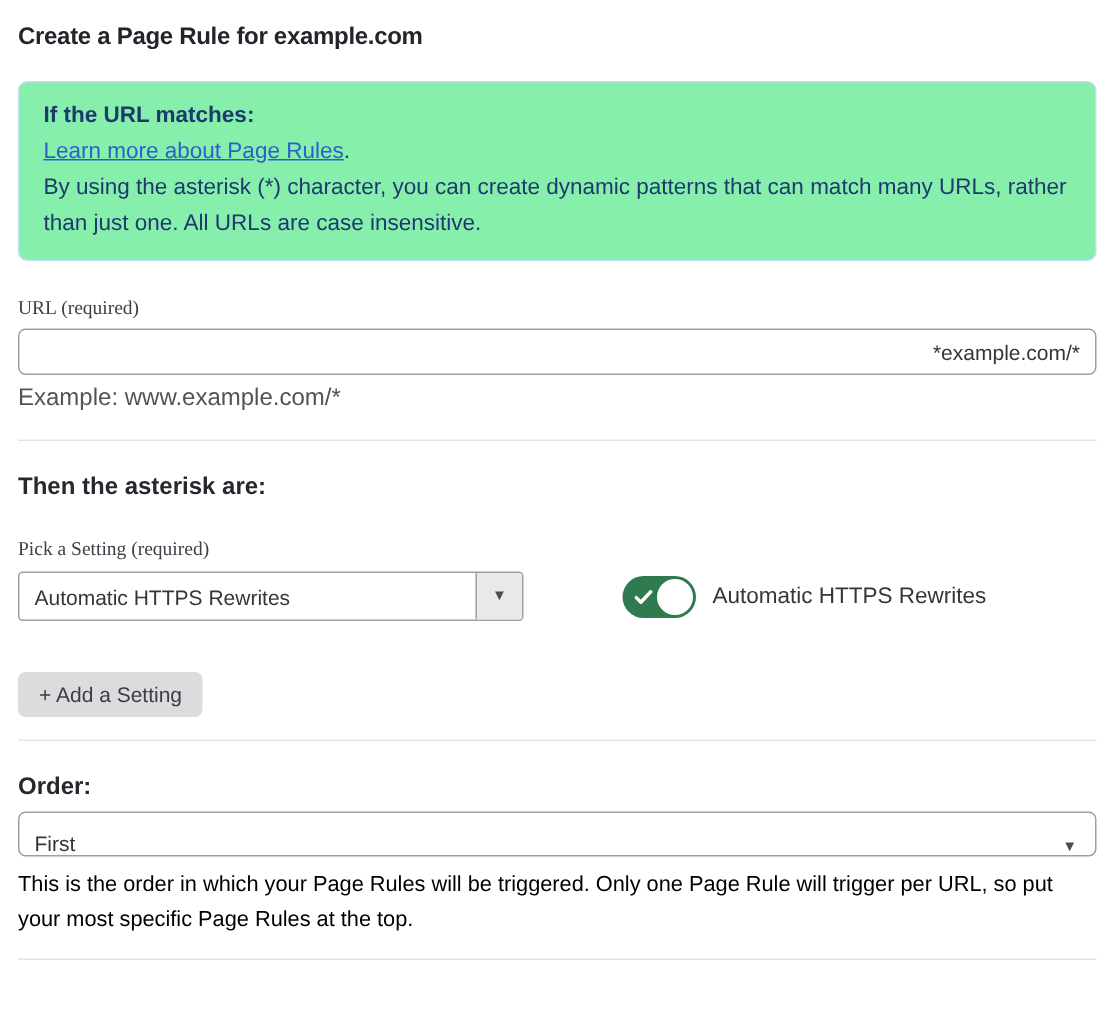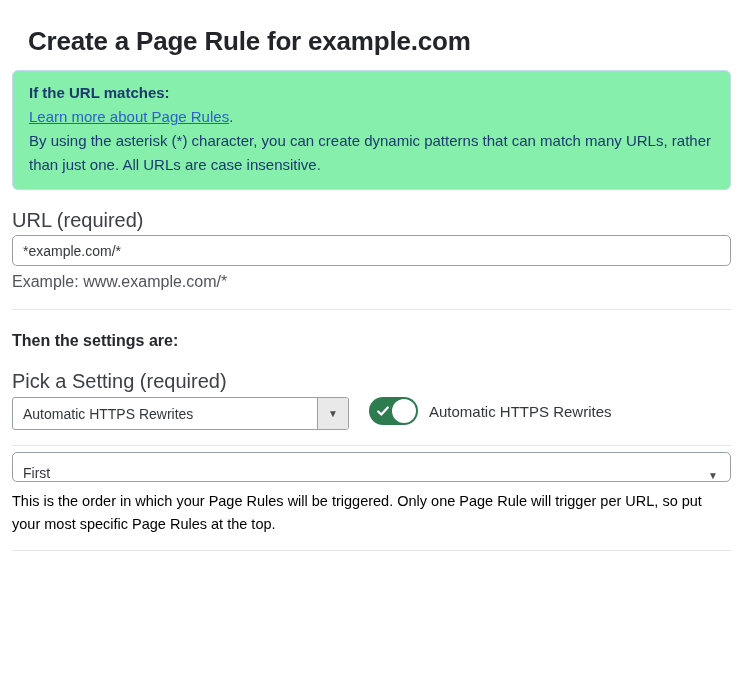--- a/index.html
+++ b/index.html
@@ -6,22 +6,22 @@
   html, body { margin: 0; padding: 0; background: #ffffff; }
   body {
     width: 743px;
     font-family: "Liberation Sans", "DejaVu Sans", sans-serif;
     color: #2b2e33;
     -webkit-font-smoothing: antialiased;
   }
   .container { padding: 12px 12px 20px 12px; }
 
   h1.page-title {
-    margin: 16px;
-    font-size: 26px;
+    margin: 0;
+    font-size: 16px;
     line-height: 26px;
     font-weight: 700;
     color: #23252a;
     letter-spacing: -0.2px;
   }
 
   .info-box {
     margin-top: 16px;
     background: #86efac;
     border: 1px solid #c3dcf3;
@@ -33,37 +33,39 @@
   }
   .info-box .info-heading { font-weight: 700; }
   .info-box a.learn-link {
     color: #2d61c8;
     text-decoration: underline;
     cursor: pointer;
   }
 
   .field-label {
     margin-top: 22px;
-    font-size: 20px;
+    font-size: 13px;
     color: #3d4046;
     line-height: 17px;
+    font-family: Liberation Serif, serif;
   }
 
   .text-input {
     margin-top: 6px;
     width: 100%;
     height: 31px;
     border: 1px solid #9aa0a7;
     border-radius: 5px;
     padding: 0 10px;
     font-size: 14px;
     color: #33363b;
     font-family: inherit;
     background: #fff;
     outline: none;
+    text-align: right;
   }
 
   .helper-text {
     margin-top: 7px;
     font-size: 16px;
     color: #515459;
     line-height: 18px;
   }
 
   hr.divider {
@@ -76,21 +78,22 @@
     margin-top: 21px;
     font-size: 16px;
     font-weight: 700;
     color: #26282d;
     line-height: 20px;
   }
 
   .picker-row {
     margin-top: 7px;
     display: flex;
-    align-items: flex-start;
+    align-items: center;
+    gap: 46px;
   }
   .setting-select {
     width: 337px;
     height: 33px;
     border: 1px solid #9aa0a7;
     border-radius: 3px;
     display: flex;
     align-items: stretch;
     background: #fff;
     cursor: pointer;
@@ -206,21 +209,21 @@
     <div><a class="learn-link">Learn more about Page Rules</a><span>.</span></div>
     <div>By using the asterisk (*) character, you can create dynamic patterns that can match many URLs, rather than just one. All URLs are case insensitive.</div>
   </div>
 
   <div class="field-label">URL (required)</div>
   <input class="text-input" type="text" value="*example.com/*" style="">
   <div class="helper-text">Example: www.example.com/*</div>
 
   <hr class="divider">
 
-  <div class="section-heading">Then the settings are:</div>
+  <div class="section-heading">Then the asterisk are:</div>
 
   <div class="field-label">Pick a Setting (required)</div>
 
   <div class="picker-row">
     <div class="setting-select">
       <div class="select-value">Automatic HTTPS Rewrites</div>
       <div class="caret-btn">
           <span>▼</span>
         </div>
     </div>
@@ -229,23 +232,25 @@
       <div class="toggle" role="switch" aria-checked="true">
         <svg class="check-icon" viewBox="0 0 16 16">
           <path d="M2.5 8.5l3.5 3.5 7.5-8" stroke="#ffffff" stroke-width="2.6" fill="none" stroke-linecap="round" stroke-linejoin="round"></path>
         </svg>
         <span class="knob"></span>
       </div>
       <span class="toggle-label">Automatic HTTPS Rewrites</span>
     </div>
   </div>
 
+  <button class="btn btn-gray add-setting-btn">+ Add a Setting</button>
 
   <hr class="divider" style="margin-top:15px">
 
+  <div class="section-heading">Order:</div>
 
 
   <div class="order-select" role="combobox">
     <span class="select-value">First</span>
     <span class="caret">▼</span>
   </div>
 
   <div class="order-helper">This is the order in which your Page Rules will be triggered. Only one Page Rule will trigger per URL, so put your most specific Page Rules at the top.</div>
 
   <hr class="divider" style="margin-top:14px">

